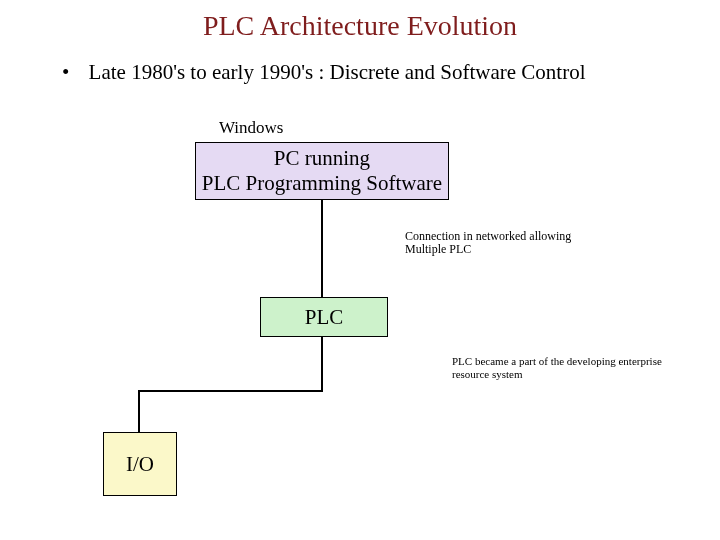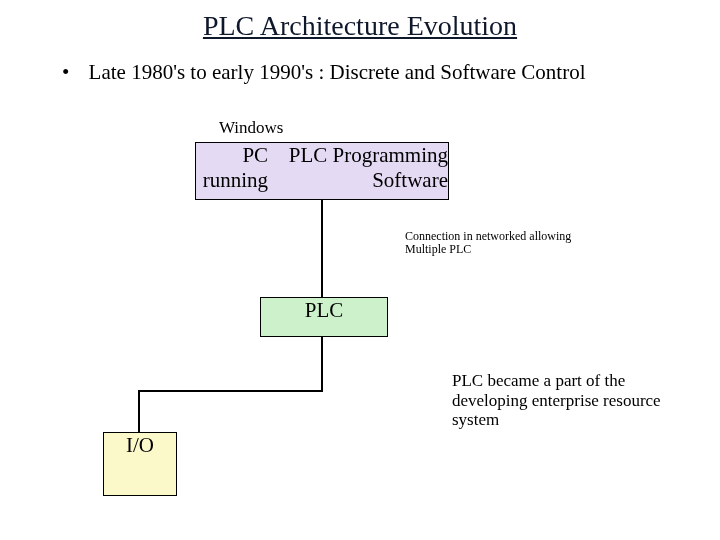--- a/index.html
+++ b/index.html
@@ -1,26 +1,26 @@
 <!DOCTYPE html>
 <html><head>
 <meta charset="utf-8">
 <style>
   body{margin:0;width:720px;height:540px;background:#fff;font-family:"Times New Roman",serif;color:#000;position:relative}
-  .title{position:absolute;top:10px;left:0;width:720px;text-align:center;font-size:28px;color:#0f172a;text-decoration:underline}
+  .title{position:absolute;top:10px;left:0;width:720px;text-align:center;font-size:28px;color:#7f1d1d;}
   .bullet{position:absolute;top:60px;left:62px;font-size:21px}
   .bullet .dot{color:#000;margin-right:14px}
   .bullet .era{}
   .lbl-windows{position:absolute;top:118px;left:219px;font-size:17px}
-  .box{position:absolute;border:1.5px solid #000;text-align:right;display:flex;flex-direction:row;justify-content:center;font-size:21px;box-sizing:border-box}
+  .box{position:absolute;border:1.5px solid #000;text-align:center;display:flex;flex-direction:column;justify-content:center;font-size:21px;box-sizing:border-box}
   .pcbox{top:142px;left:195px;width:254px;height:58px;background:#e5daf3}
   .plcbox{top:297px;left:260px;width:128px;height:40px;background:#cdf2cb}
   .iobox{top:432px;left:103px;width:74px;height:64px;background:#fbf8c9}
   .note1{position:absolute;top:230px;left:405px;width:250px;font-size:12px;line-height:1.1}
-  .note2{position:absolute;top:371px;left:452px;width:220px;font-size:17px;line-height:1.15}
+  .note2{position:absolute;top:355px;left:452px;width:220px;font-size:11px;line-height:1.15}
   .conn{position:absolute;background:#000}
 </style>
 </head>
 <body>
 
 <div class="title">PLC Architecture Evolution</div>
 
 <div class="bullet">
   <span class="dot">•</span>
   <span class="era">Late 1980's to early 1990's</span><span> :  </span><span>Discrete and Software Control</span>

